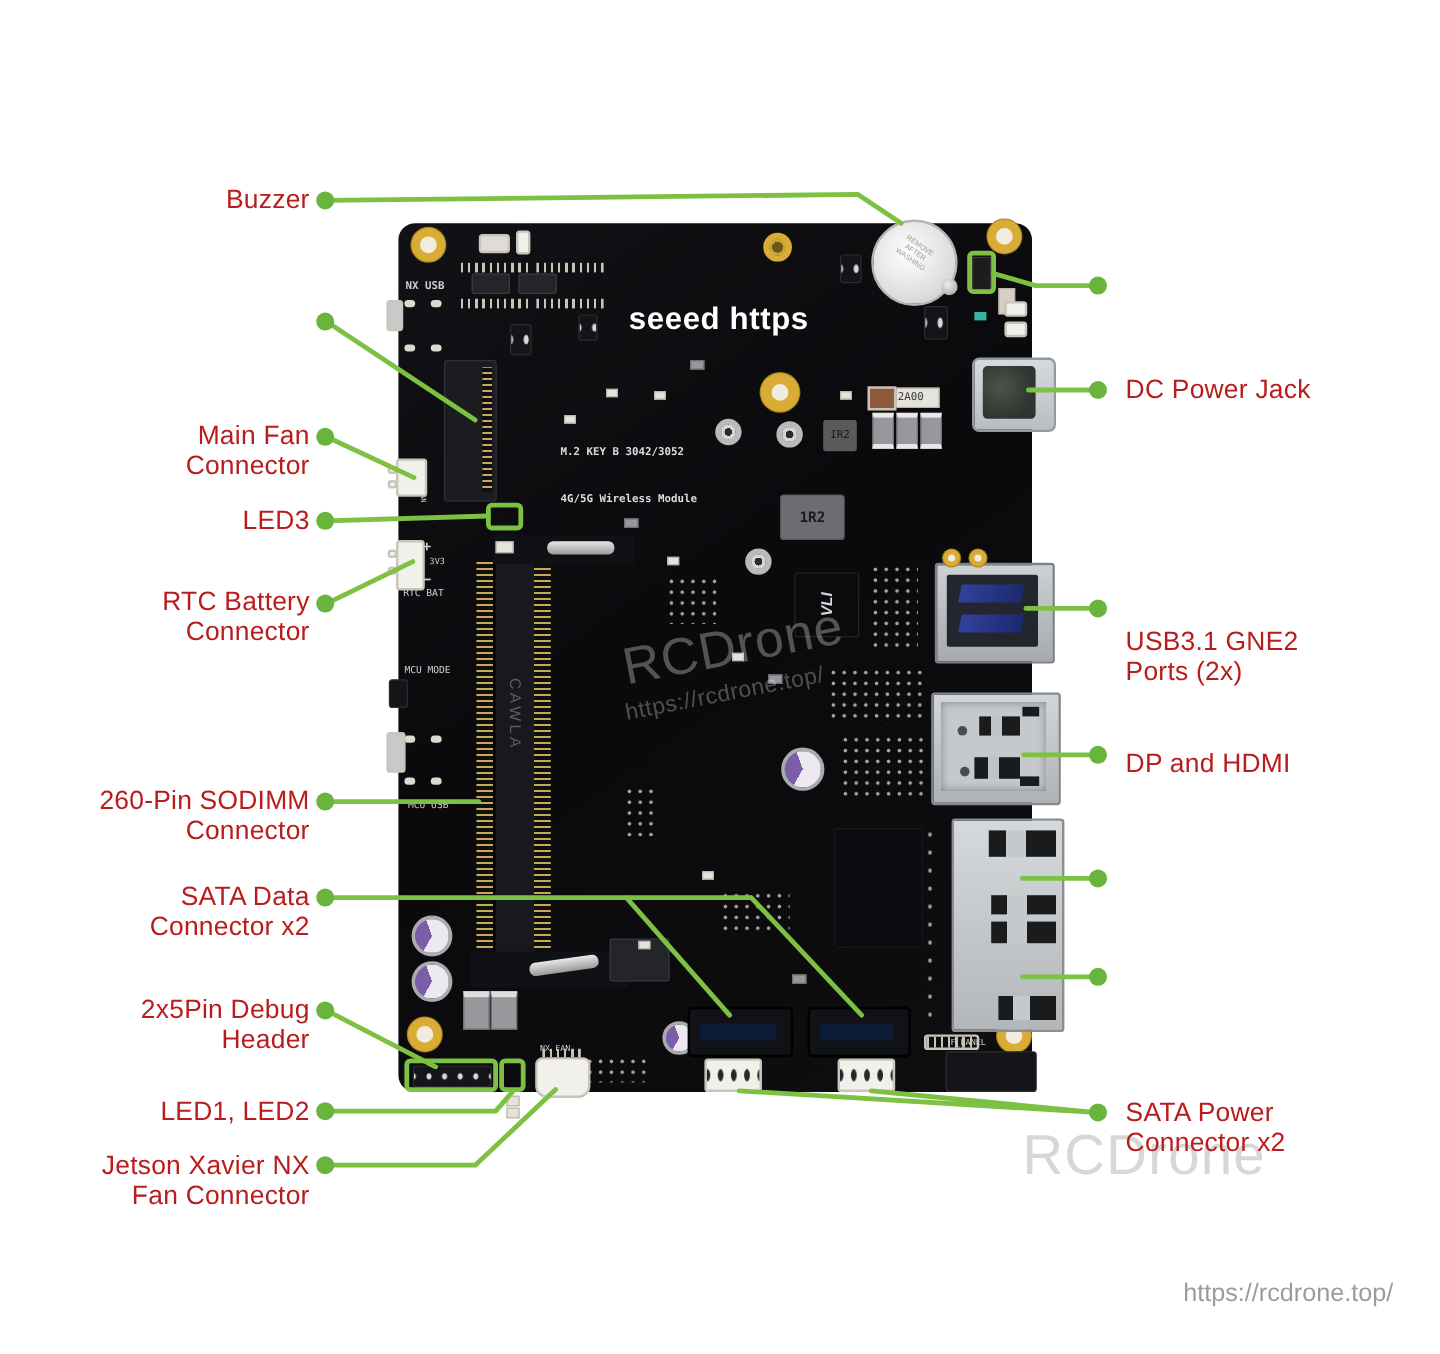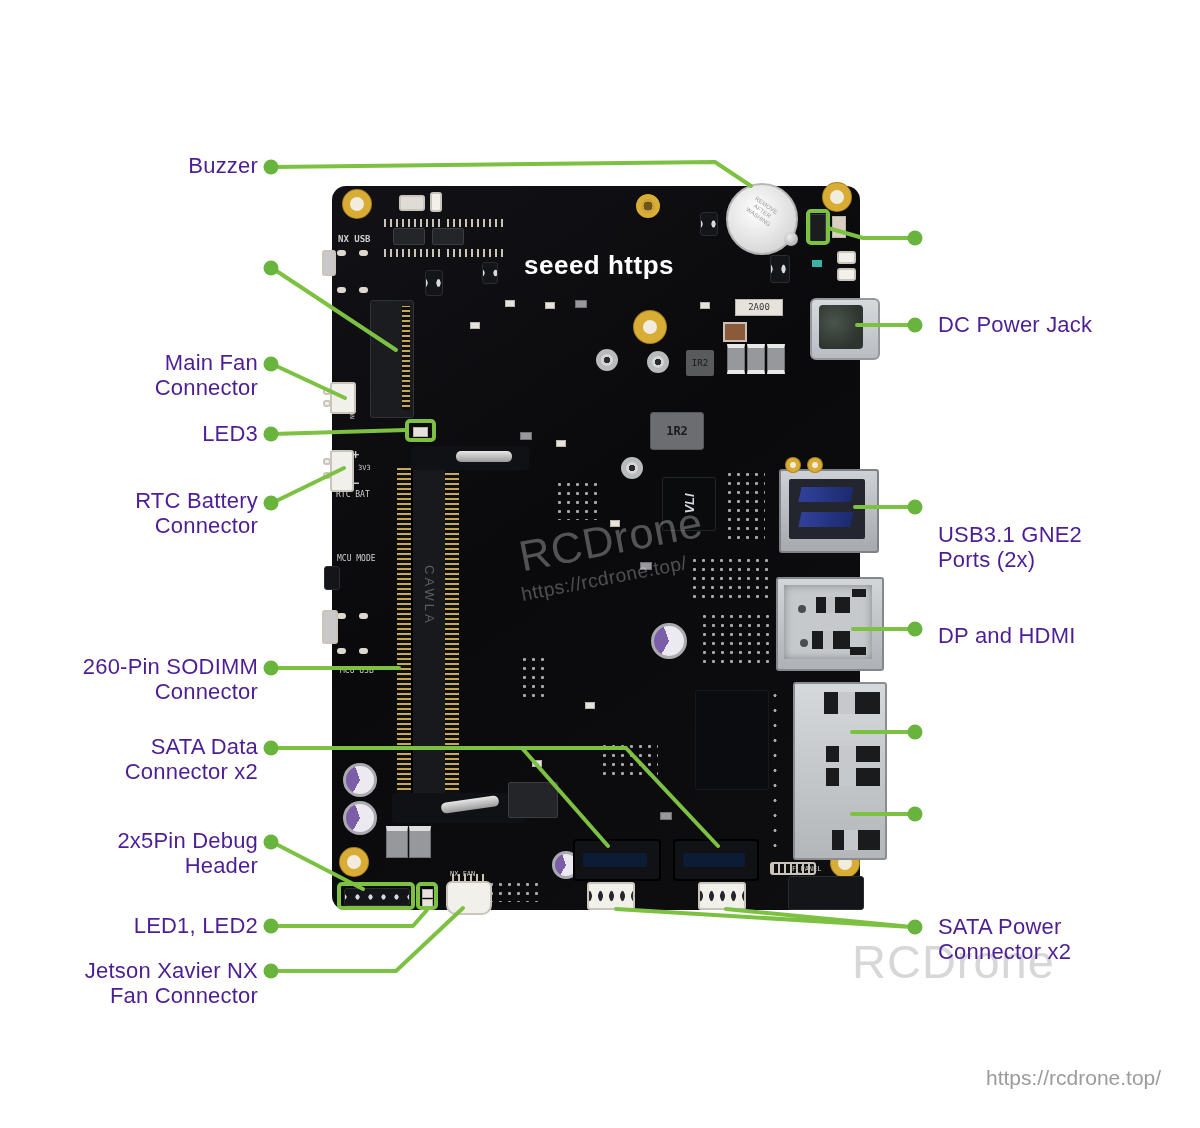--- a/index.html
+++ b/index.html
@@ -1,19 +1,19 @@
 <!DOCTYPE html>
 <html><head>
 <meta charset="utf-8">
 <style>
   html,body{margin:0;padding:0;background:#ffffff;}
   .canvas{position:relative;width:1200px;height:1128px;overflow:hidden;
           font-family:"Liberation Sans",sans-serif;background:#ffffff;}
   
-  .lbl{position:absolute;font-size:22px;line-height:25px;color:#4c1d95;
+  .lbl{position:absolute;font-size:22px;line-height:25px;color:#b91c1c;
        letter-spacing:.2px;white-space:nowrap;z-index:5;}
   .lbl.left{right:942px;text-align:right;}
   .lbl.right{left:938px;text-align:left;}
   
   .board{position:absolute;left:332px;top:186px;width:528px;height:724px;
          background:linear-gradient(145deg,#121216,#0a0a0d 45%,#0e0e11);
          border-radius:14px;z-index:1;}
   .d{position:absolute;z-index:2;}
   .silks{position:absolute;z-index:2;font-family:"DejaVu Sans Mono",monospace;
          color:#cfcfcf;white-space:pre;}
@@ -25,21 +25,21 @@
   .wconn{background:#f2f0ea;border:2px solid #c9c5bb;border-radius:3px;box-sizing:border-box;}
   .bhead{background:#141518;border:1px solid #2b2c30;border-radius:3px;}
   .dots-l{background-image:radial-gradient(#d9d9d9 1.8px,transparent 2.4px);
           background-size:13px 100%;background-position:6px 50%;background-repeat:repeat-x;}
   .dots-d{background-image:radial-gradient(#26272a 2px,transparent 2.6px);
           background-size:11px 100%;background-position:6px 55%;background-repeat:repeat-x;}
   .ticks{background:repeating-linear-gradient(90deg,#c9c4b6 0 2px,transparent 2px 6px);}
   .padgrid{background-image:radial-gradient(#c3c3c3 1.3px,transparent 1.8px);
            background-size:9px 9px;opacity:.85;}
   .chip{background:#232528;border:1px solid #3a3d42;border-radius:2px;}
-  .smdw{background:#e6e3dc;border:1px solid #b9b5aa;}
+  .smdw{background:#e6e3dc;border:1px solid #b9b5aa;margin-top:24px;}
   .smdg{background:#96989b;border:1px solid #6f7173;}
   .cap{border-radius:50%;box-sizing:border-box;border:3px solid #a9abae;
        background:conic-gradient(from 210deg,#7b5ea7 0 130deg,#ece9f1 130deg 360deg);}
   .pad{width:9px;height:6px;border-radius:3px;background:#ded9cf;}
   .pinsv{background:repeating-linear-gradient(0deg,#0e0f12 0 3px,#c8a852 3px 5px);}
   
   .wm{position:absolute;font-family:"Liberation Sans",sans-serif;}
   .wm-center{left:518px;top:515px;font-size:43px;color:rgba(255,255,255,.30);
              transform:rotate(-11deg);z-index:3;letter-spacing:1px;}
   .wm-center-url{left:520px;top:568px;font-size:19px;color:rgba(255,255,255,.28);
@@ -99,20 +99,25 @@
   <div class="d chip" style="left:393px;top:228px;width:30px;height:15px;"></div>
   <div class="d chip" style="left:432px;top:228px;width:30px;height:15px;"></div>
   <div class="d ticks" style="left:384px;top:249px;width:56px;height:8px;"></div>
   <div class="d ticks" style="left:447px;top:249px;width:56px;height:8px;"></div>
   <div class="d bhead dots-l" style="left:425px;top:270px;width:16px;height:24px;"></div>
   <div class="d bhead dots-l" style="left:482px;top:262px;width:14px;height:20px;"></div>
   <div class="d bhead dots-l" style="left:700px;top:212px;width:16px;height:22px;"></div>
   <div class="d bhead dots-l" style="left:770px;top:255px;width:18px;height:26px;"></div>
 
   <div class="silks" style="left:338px;top:234px;font-size:9px;font-weight:bold;">NX USB</div>
+  <div class="silks" style="left:467px;top:345px;font-size:9px;font-weight:bold;line-height:13px;color:#ddd;">
+    <div>M.2 KEY B 3042/3052</div>
+    <div>4G/5G Wireless Module</div>
+    <div>USB3.2 GNE2</div>
+  </div>
   <div class="silks" style="left:352px;top:448px;font-size:12px;font-weight:bold;">+</div>
   <div class="silks" style="left:358px;top:464px;font-size:7px;">3V3</div>
   <div class="silks" style="left:352px;top:476px;font-size:12px;font-weight:bold;">−</div>
   <div class="silks" style="left:336px;top:490px;font-size:8px;">RTC BAT</div>
   <div class="silks" style="left:337px;top:554px;font-size:8px;">MCU MODE</div>
   <div class="silks" style="left:340px;top:666px;font-size:8px;">MCU USB</div>
   <div class="silks" style="left:450px;top:870px;font-size:7px;">NX FAN</div>
   <div class="silks" style="left:792px;top:865px;font-size:7px;">F_PANEL</div>
   <div class="silks" style="left:356px;top:390px;font-size:6px;transform:rotate(90deg);transform-origin:left top;">Main FAN</div>
 

